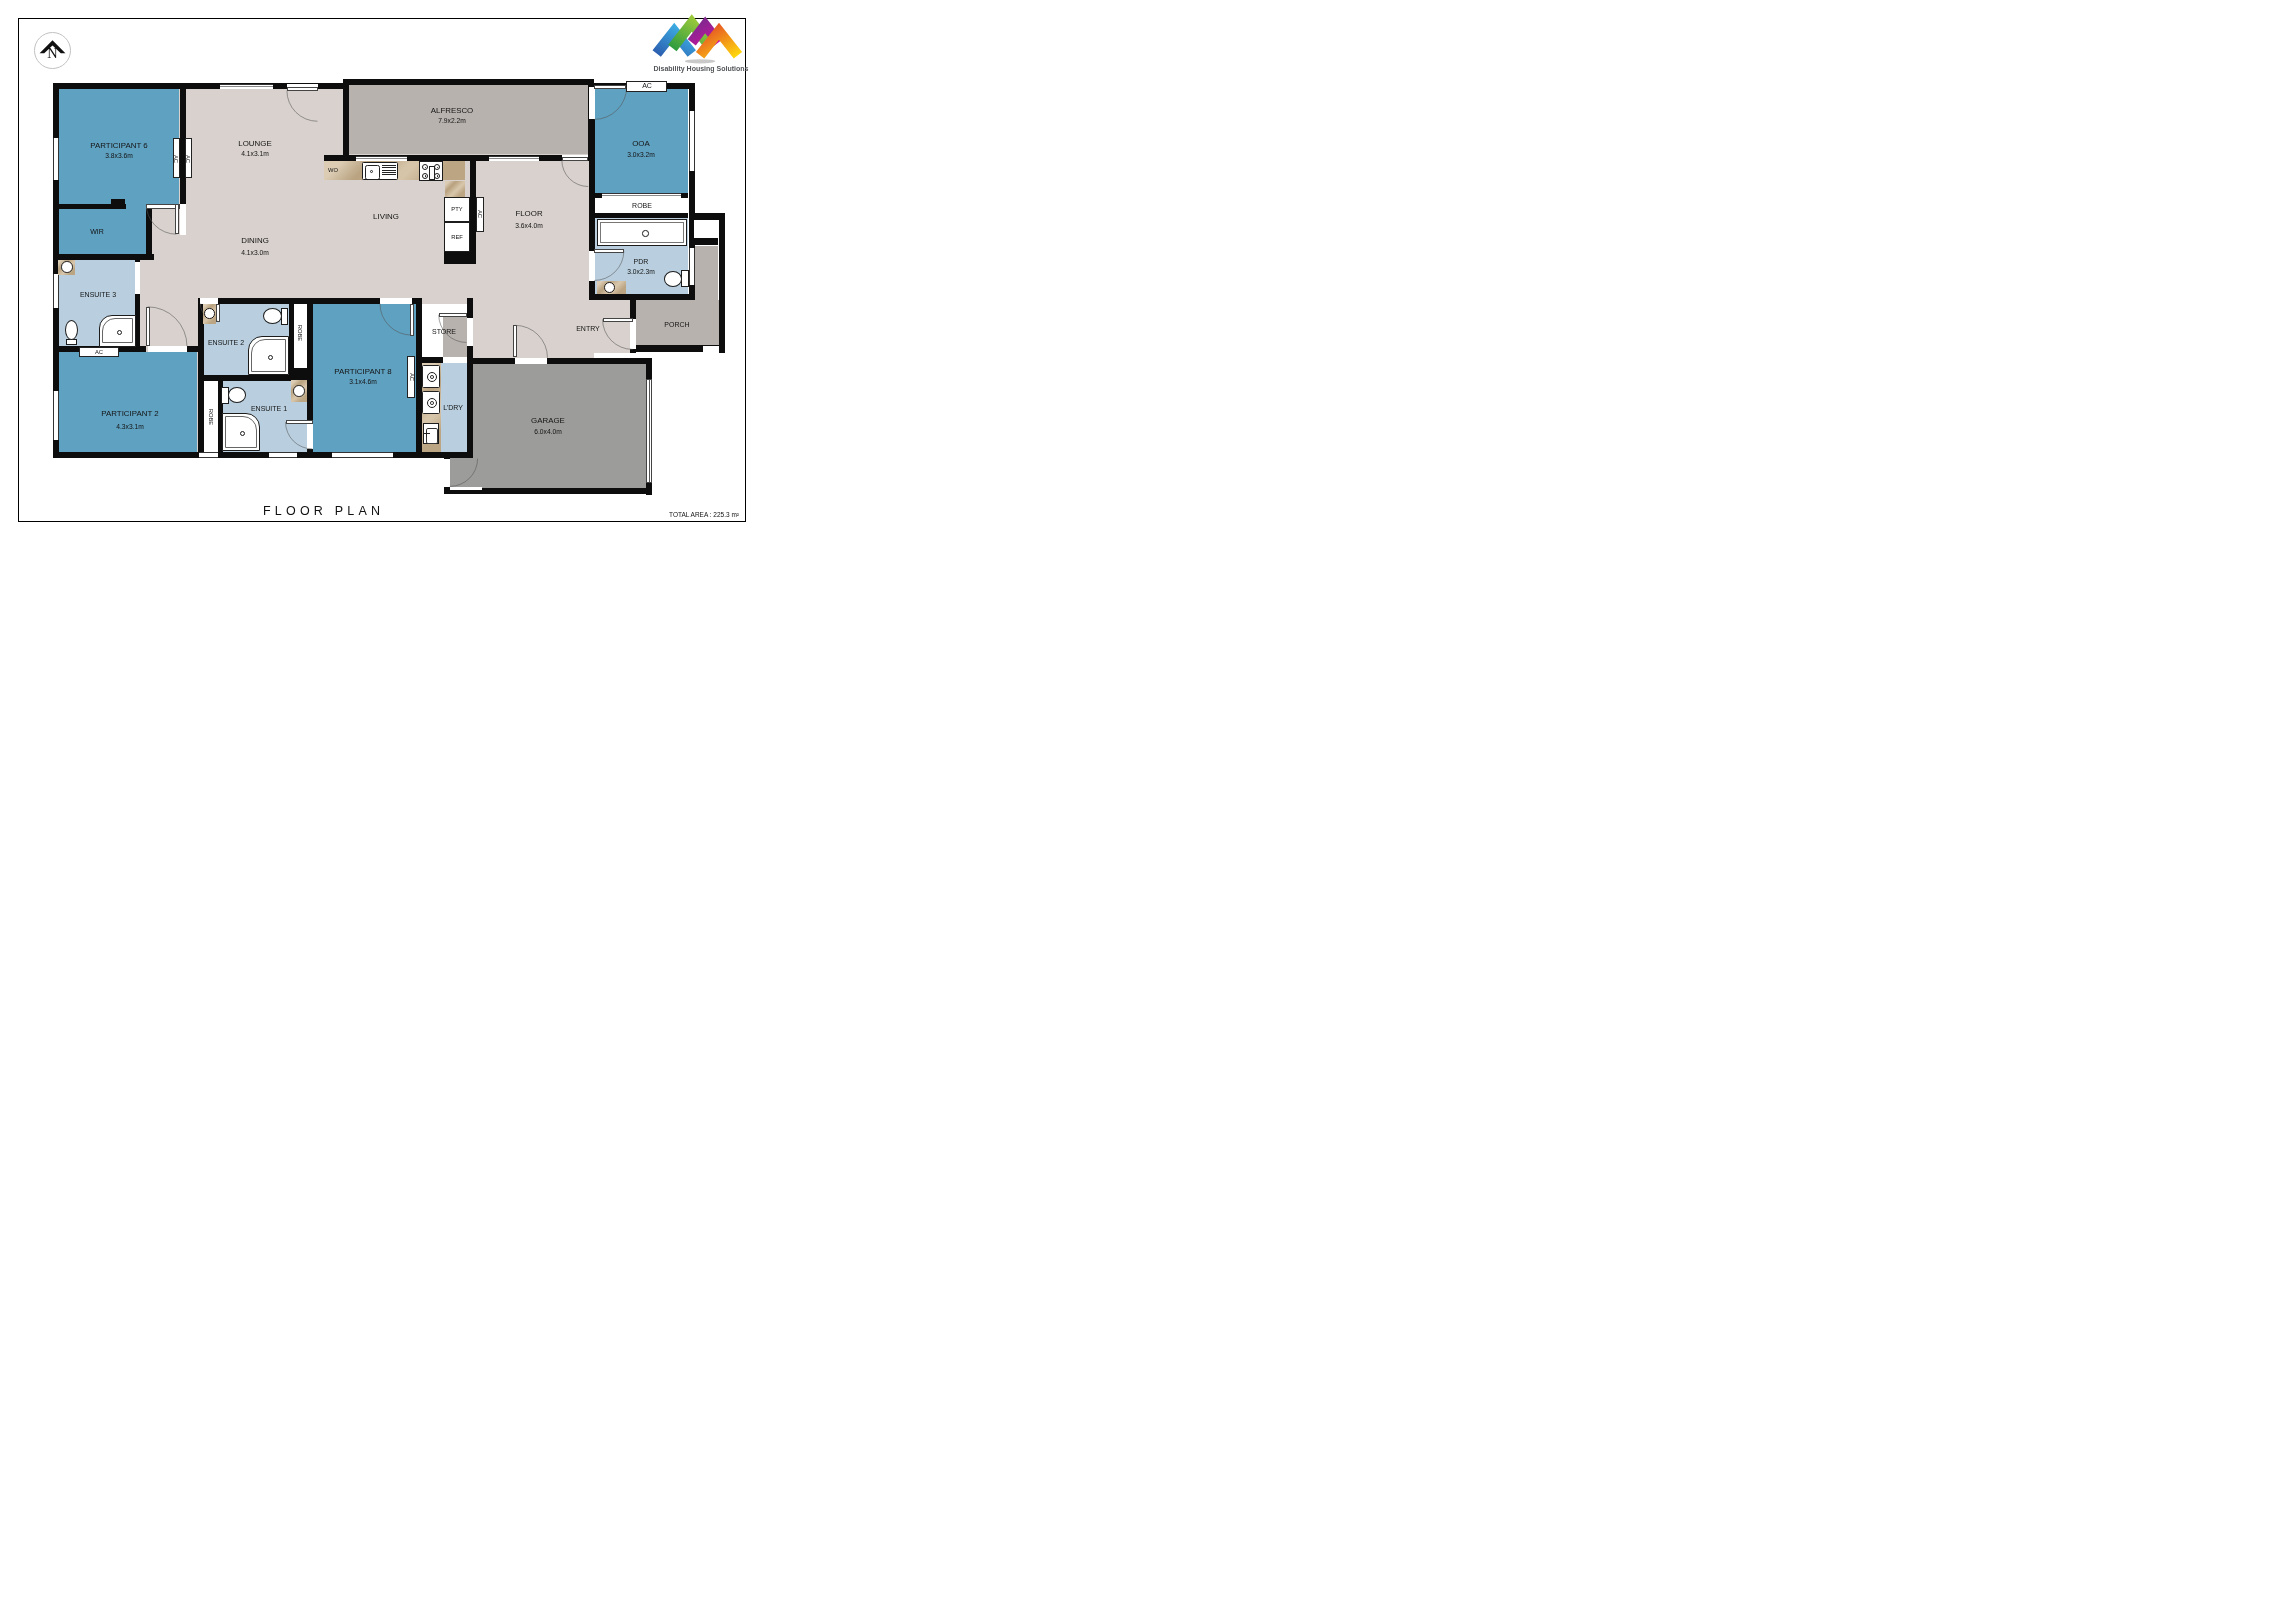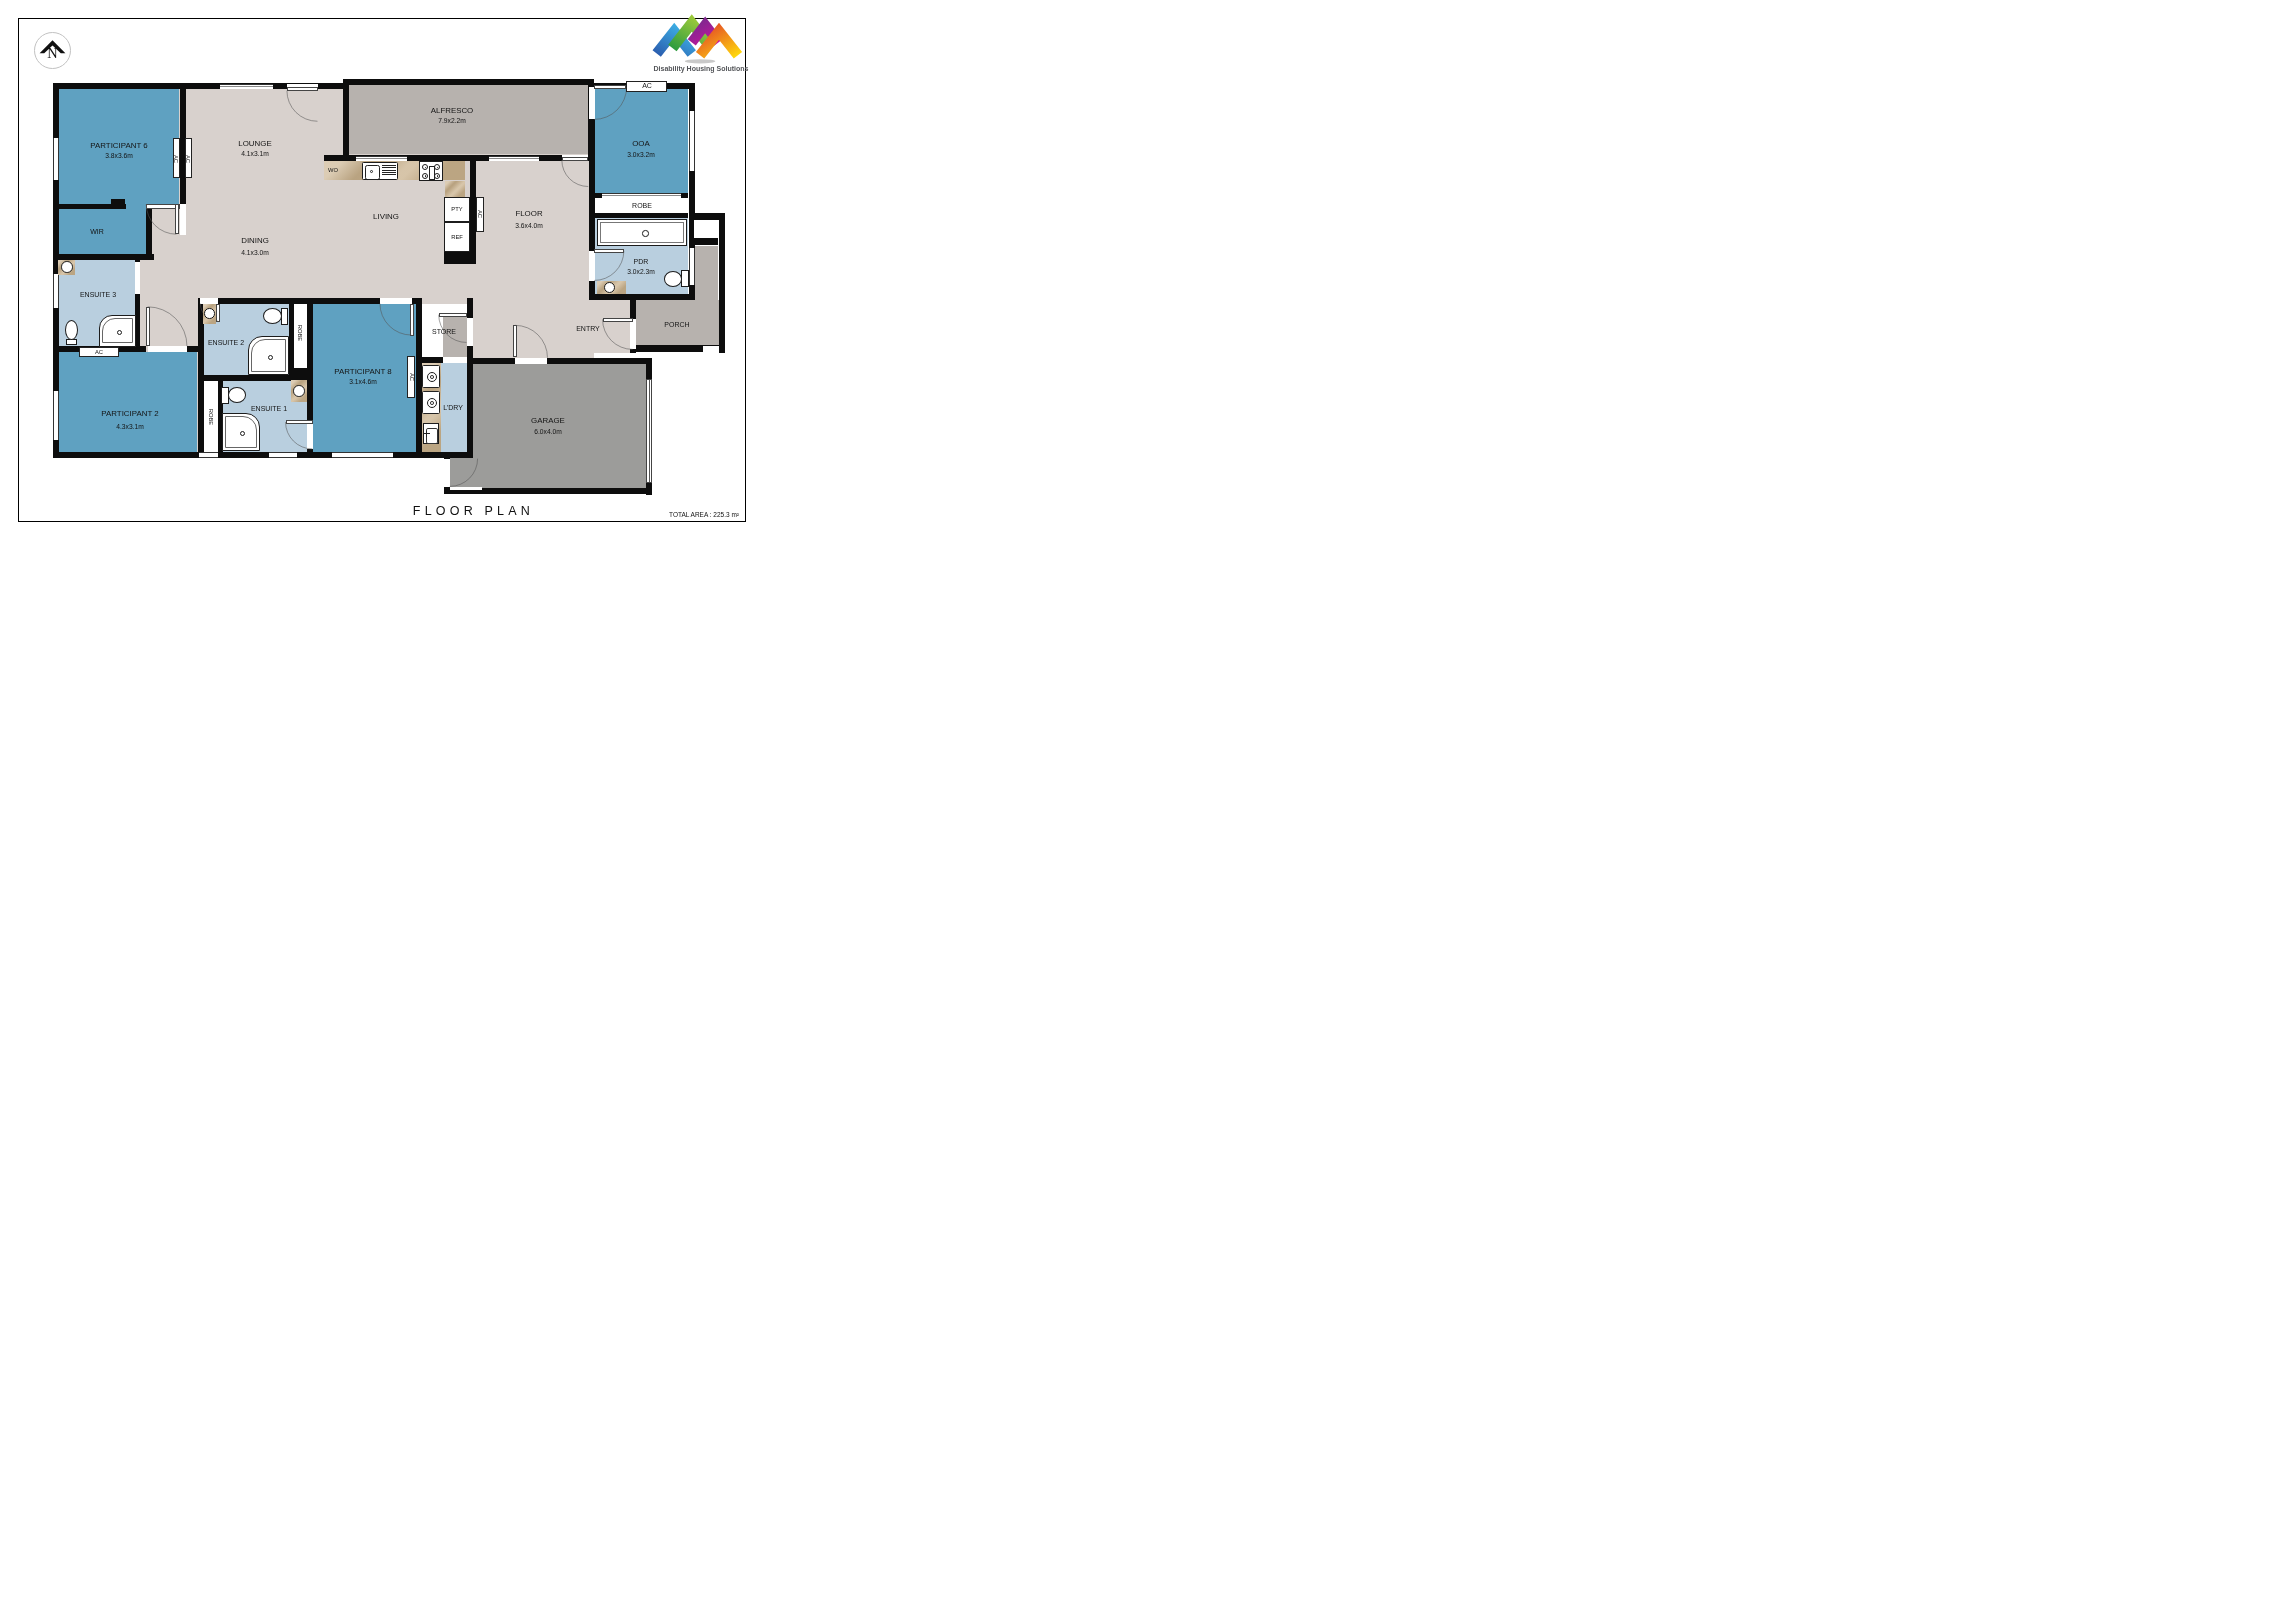--- a/index.html
+++ b/index.html
@@ -349,15 +349,15 @@
 <div class="lbl dim" style="left:130px;top:427px;">4.3x3.1m</div>
 <div class="lbl sm vt" style="left:211px;top:417px;">ROBE</div>
 <div class="lbl" style="left:269px;top:409px;">ENSUITE 1</div>
 <div class="lbl" style="left:226px;top:343px;">ENSUITE 2</div>
 <div class="lbl sm vt" style="left:300px;top:333px;">ROBE</div>
 <div class="lbl" style="left:98px;top:295px;">ENSUITE 3</div>
 <div class="lbl sm" style="left:99px;top:352px;">AC</div>
 <div class="lbl big" style="left:548px;top:421px;">GARAGE</div>
 <div class="lbl dim" style="left:548px;top:432px;">6.0x4.0m</div>
 
-<div class="title" style="left:272px;top:504px;width:262px;text-align:right;">FLOOR PLAN</div>
+<div class="title" style="left:263px;top:504px;width:262px;text-align:left;">FLOOR PLAN</div>
 <div class="tarea" style="left:639px;top:511px;width:100px;text-align:right;">TOTAL AREA : 225.3 m²</div>
 
 
 </body></html>

